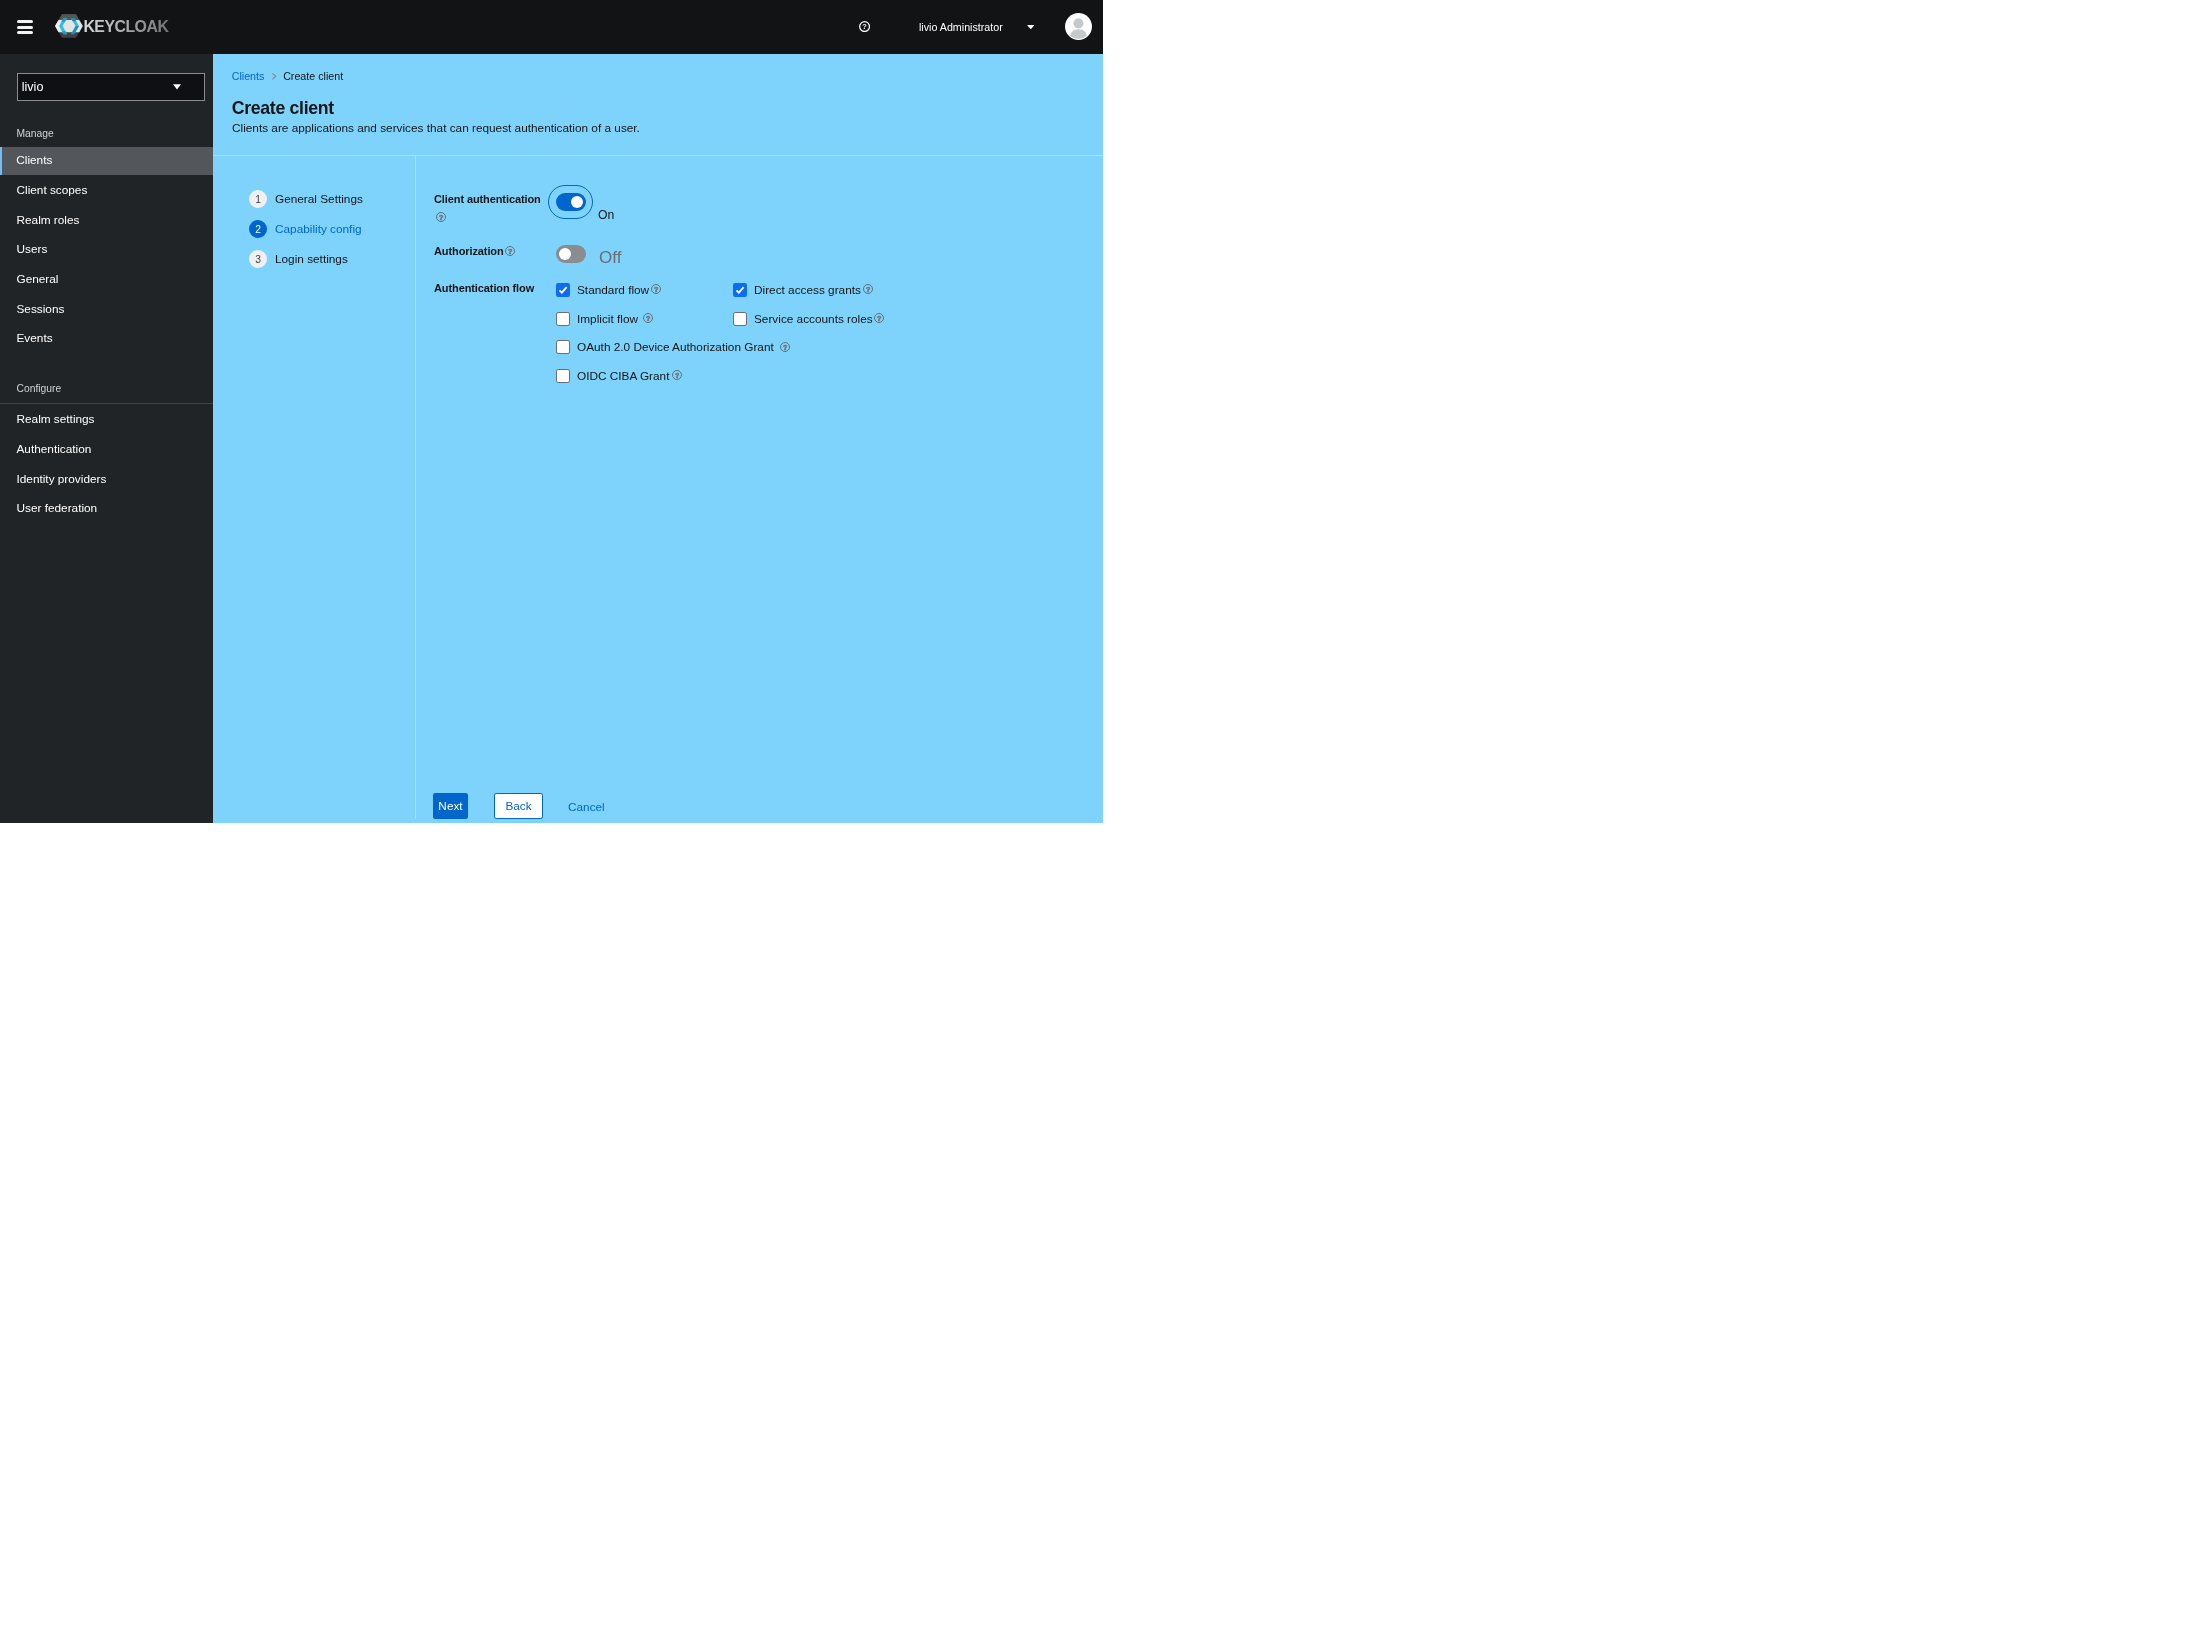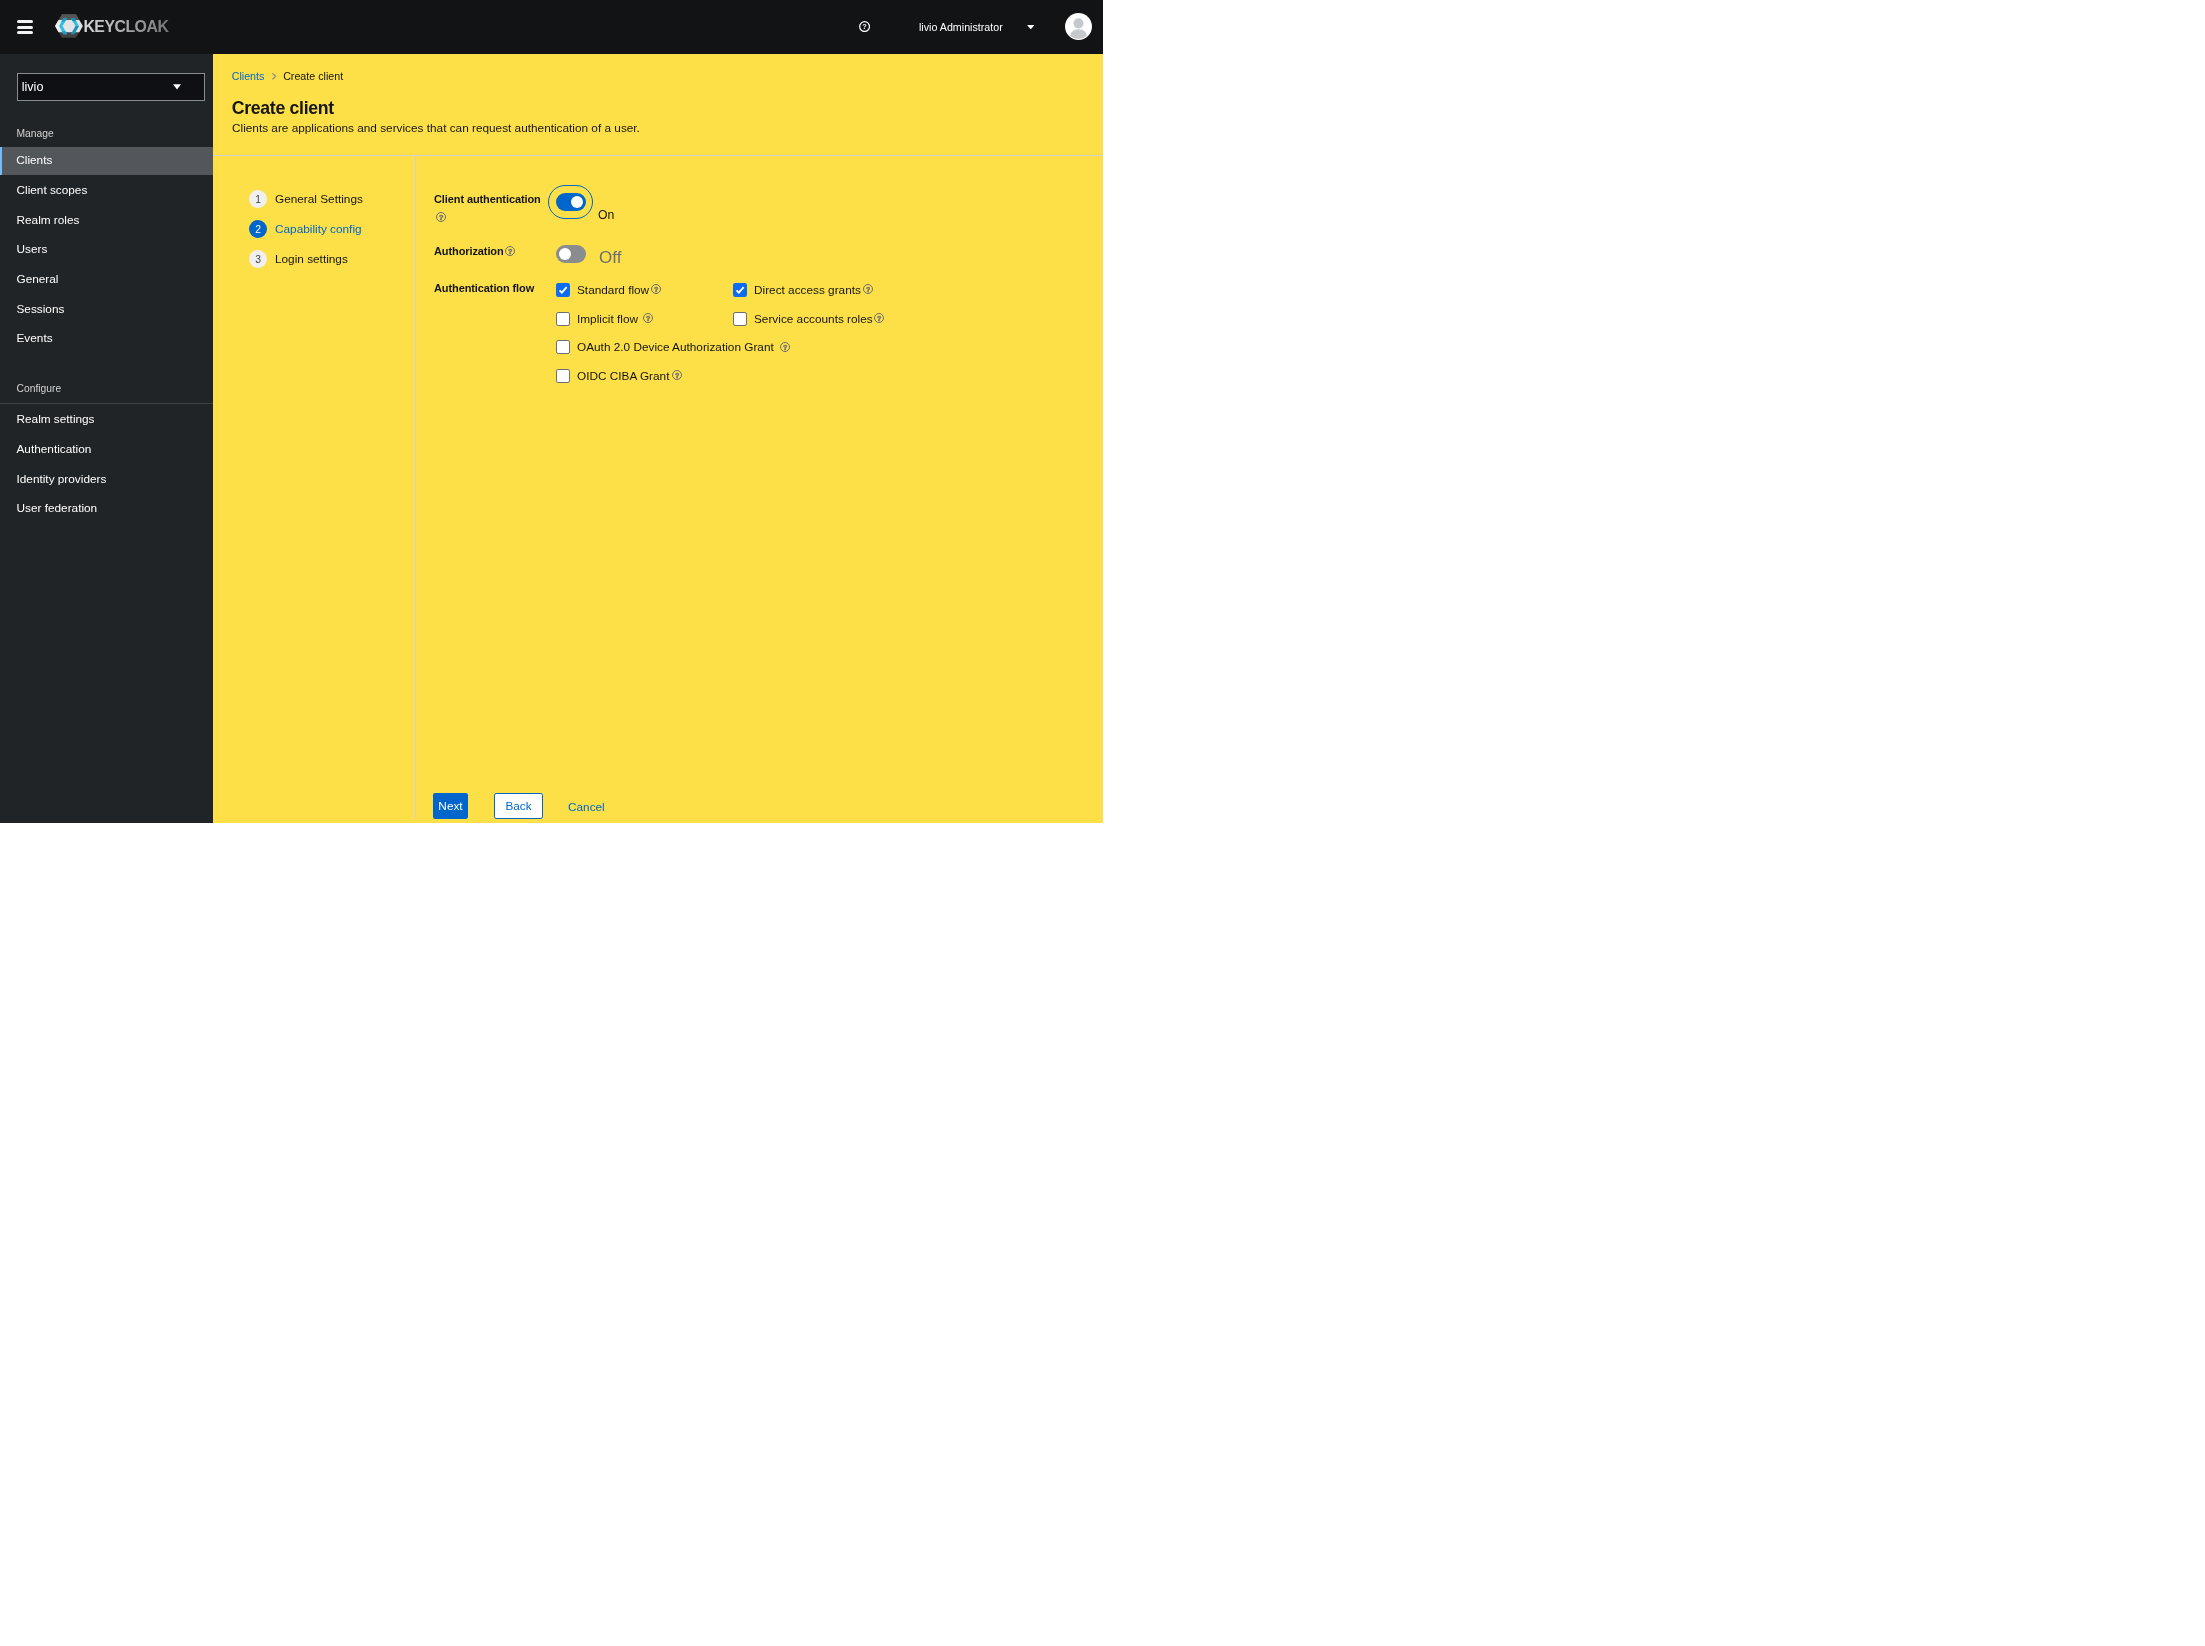--- a/index.html
+++ b/index.html
@@ -16,21 +16,21 @@
   #realmsel { position:absolute; left:16.6px; top:19px; width:188px; height:28.4px;
     background:#0e1013; border:0.7px solid #8a8d90; color:#fff; font-size:12.6px; }
   #realmsel .rname { position:absolute; left:4.1px; top:5.5px; }
   .navtitle { position:absolute; left:16.5px; color:#d2d2d2; font-size:10.3px; }
   .navitem { position:absolute; left:0; width:213px; height:28.4px; color:#fff; font-size:11.8px;
     display:flex; align-items:center; padding-left:16.5px; padding-bottom:3.3px; }
   .navitem.active { background:#53565a; border-left:2.2px solid #73bcf7; padding-left:14.3px; }
   #navdivider { position:absolute; left:0; top:349px; width:213px; height:0.7px; background:#404346; }
 
   
-  #content { position:absolute; left:213px; top:54px; width:890px; height:770px; background:#fde047; }
+  #content { position:absolute; left:213px; top:54px; width:890px; height:770px; background:#7dd3fc; }
   .blue { color:#0066cc; }
   #breadcrumb { position:absolute; left:18.7px; top:15.5px; font-size:10.7px; color:#151515; }
   #title { position:absolute; left:18.7px; top:44px; font-size:17.7px; font-weight:700; color:#151515; letter-spacing:-0.3px;}
   #subtitle { position:absolute; left:19px; top:67px; font-size:11.8px; color:#151515; }
   #hdivider { position:absolute; left:0; top:101px; width:890px; height:0.7px; background:#d2d2d2; }
   #vdivider { position:absolute; left:202px; top:102px; width:0.7px; height:663px; background:#d2d2d2; }
 
   
   .step { position:absolute; left:36px; width:192px; height:18px; display:flex; align-items:center; }
   .stepnum { width:18px; height:18px; border-radius:50%; background:#f0f0f0; color:#3c3f42;

